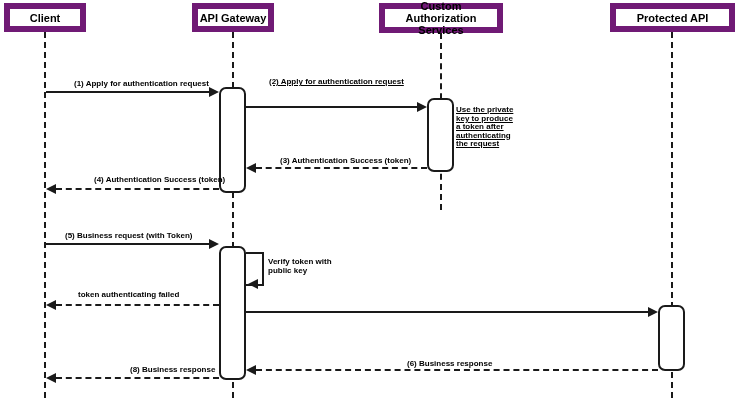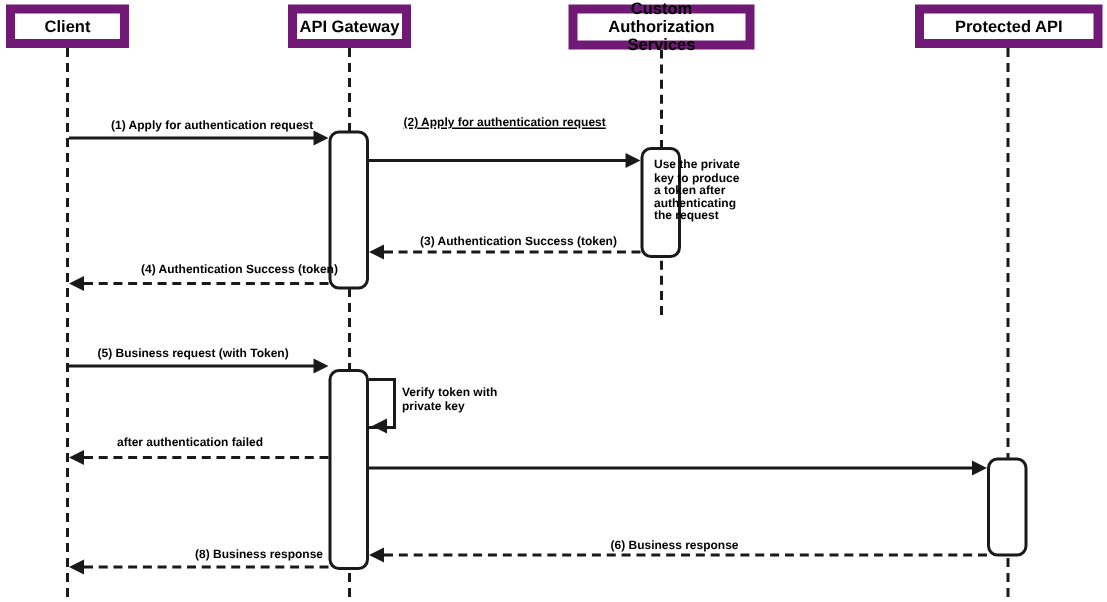--- a/index.html
+++ b/index.html
@@ -64,39 +64,39 @@
   <div class="activation" style="left:658px;top:305px;height:66px;"></div>
 
   <div class="msg-label" style="left:57px;top:79px;margin-left:17px;">(1) Apply for authentication request</div>
   <div class="msg-line" style="left:46px;top:91px;width:164px;"></div>
   <div class="arr right" style="left:209px;top:87px;"></div>
 
   <div class="msg-label" style="left:269px;top:77px;text-decoration:underline;">(2) Apply for authentication request</div>
   <div class="msg-line" style="left:246px;top:106px;width:172px;"></div>
   <div class="arr right" style="left:417px;top:102px;"></div>
 
-  <div class="note-text" style="left:436px;top:106px;width:62px;">Use the private key to produce a token after authenticating the request</div>
+  <div class="note-text" style="left:456px;top:106px;width:62px;text-decoration:underline;">Use the private key to produce a token after authenticating the request</div>
 
   <div class="msg-label" style="left:280px;top:156px;">(3) Authentication Success (token)</div>
   <div class="msg-line dashed" style="left:256px;top:167px;width:171px;"></div>
   <div class="arr left" style="left:246px;top:163px;"></div>
 
   <div class="msg-label" style="left:52px;top:175px;padding-left:42px;">(4) Authentication Success (token)</div>
   <div class="msg-line dashed" style="left:56px;top:188px;width:163px;"></div>
   <div class="arr left" style="left:46px;top:184px;"></div>
 
   <div class="msg-label" style="left:65px;top:231px;">(5) Business request (with Token)</div>
   <div class="msg-line" style="left:46px;top:243px;width:164px;"></div>
   <div class="arr right" style="left:209px;top:239px;"></div>
 
   <div class="self-loop" style="left:246px;top:252px;width:18px;height:34px;"></div>
   <div class="arr left" style="left:248px;top:279px;"></div>
-  <div class="loop-label" style="left:268px;top:257px;width:64px;line-height:9px;">Verify token with private key</div>
+  <div class="loop-label" style="left:268px;top:257px;width:64px;line-height:9px;">Verify token with public key</div>
 
-  <div class="msg-label" style="left:78px;top:290px;">after authentication failed</div>
+  <div class="msg-label" style="left:78px;top:290px;">token authenticating failed</div>
   <div class="msg-line dashed" style="left:56px;top:304px;width:163px;"></div>
   <div class="arr left" style="left:46px;top:300px;"></div>
 
   <div class="msg-line" style="left:246px;top:311px;width:403px;"></div>
   <div class="arr right" style="left:648px;top:307px;"></div>
 
   <div class="msg-label" style="left:407px;top:359px;">(6) Business response</div>
   <div class="msg-line dashed" style="left:256px;top:369px;width:402px;"></div>
   <div class="arr left" style="left:246px;top:365px;"></div>
 

